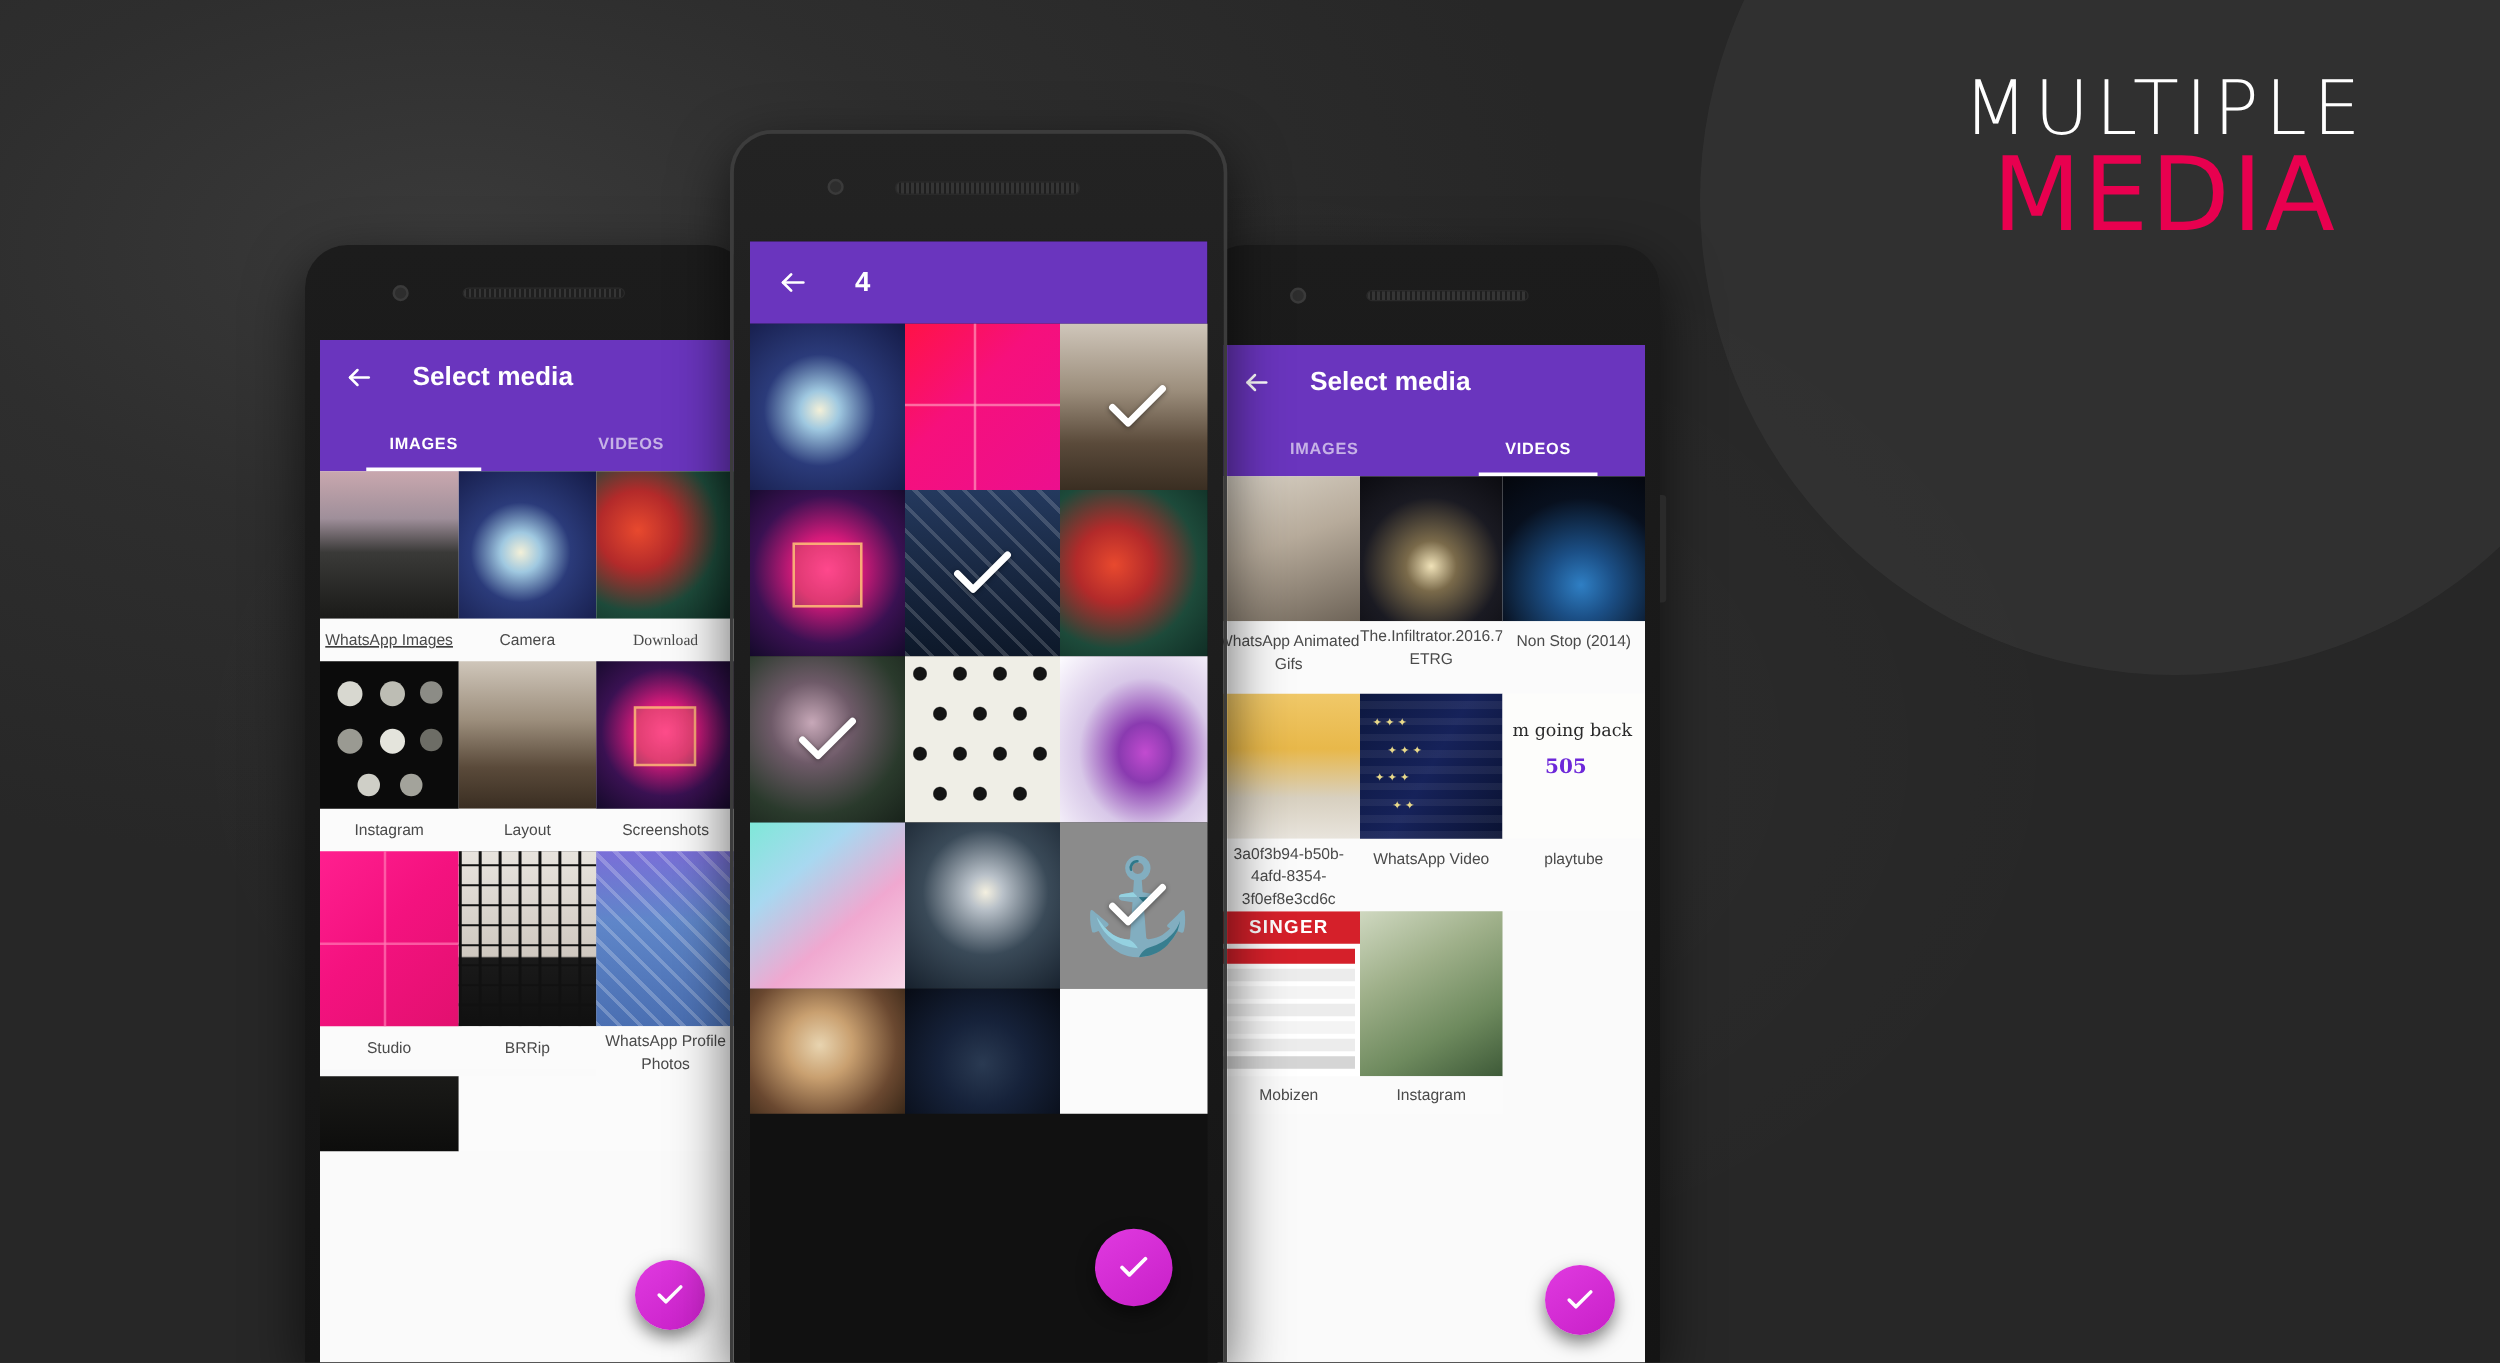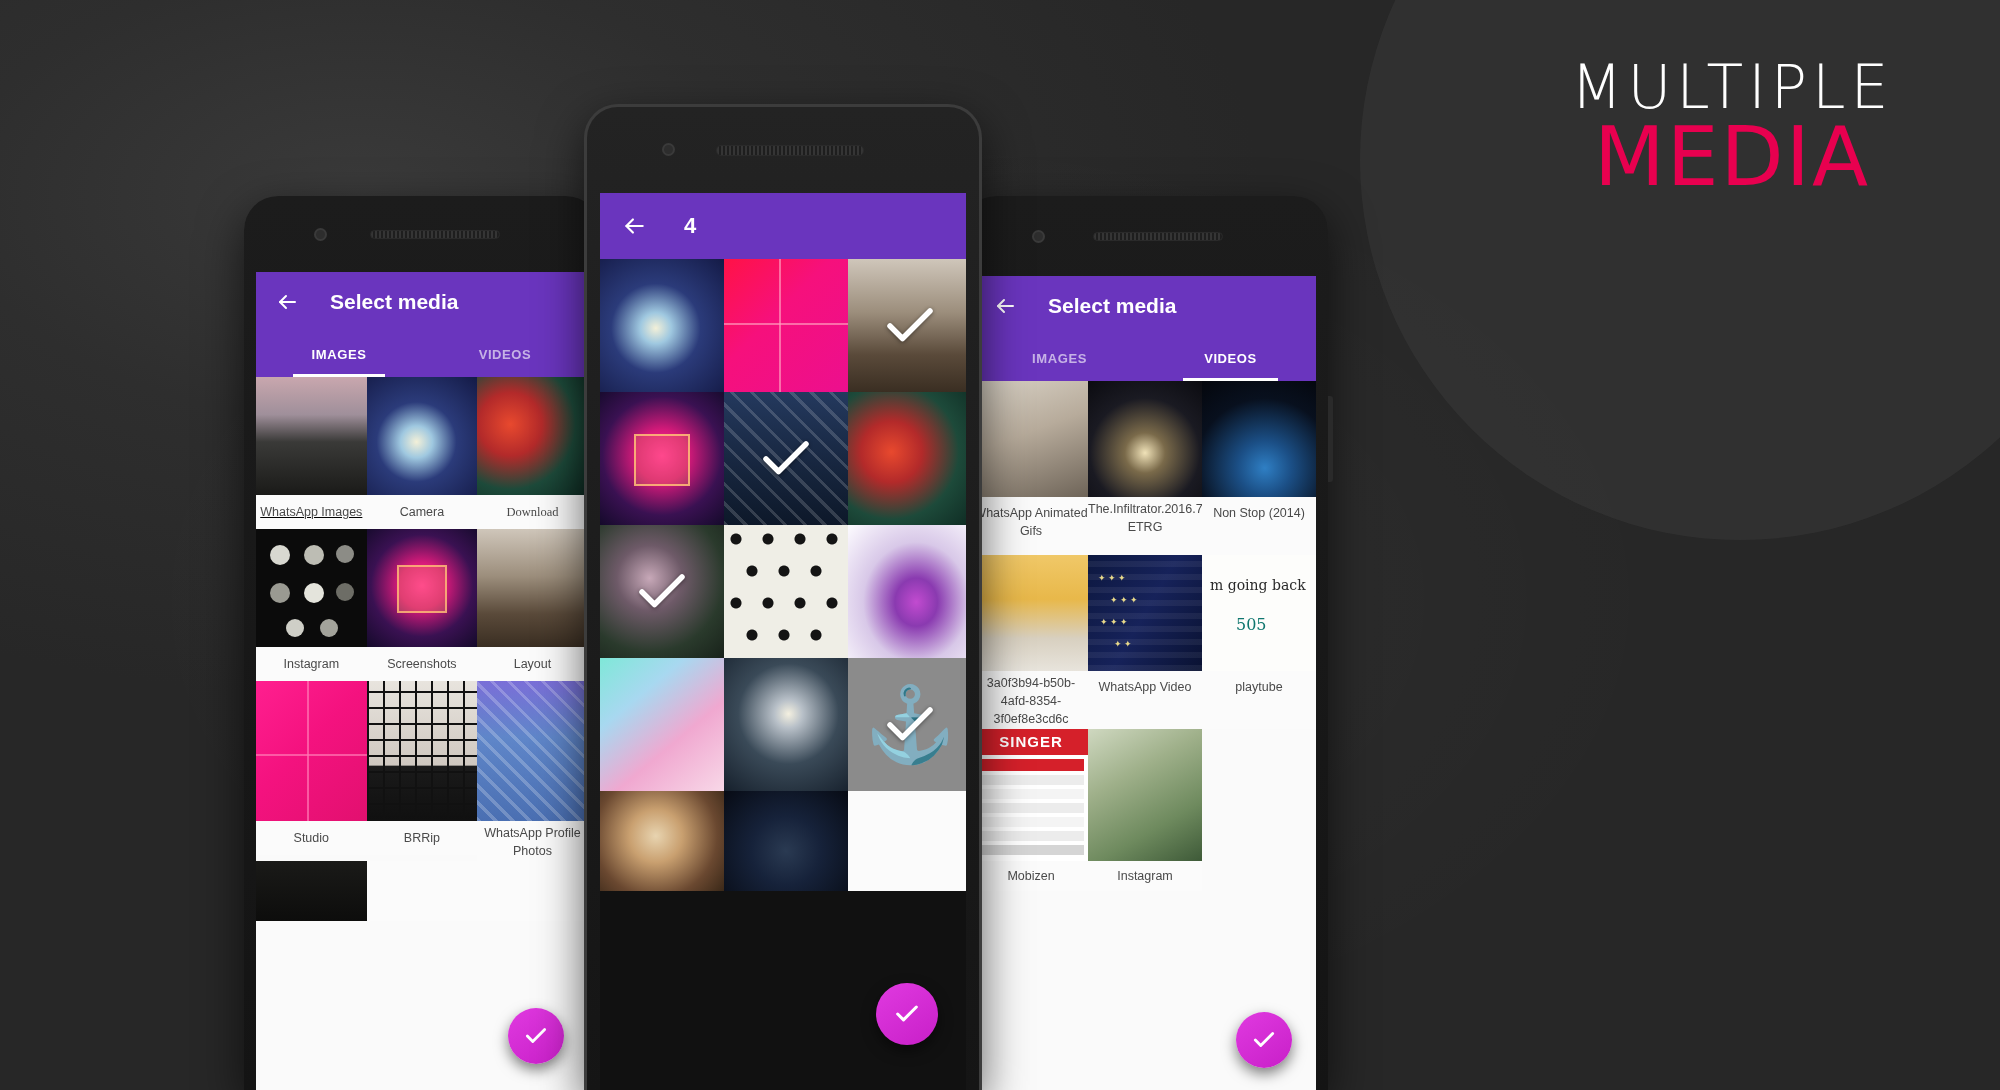--- a/index.html
+++ b/index.html
@@ -229,28 +229,28 @@
           <div style="position:absolute;left:80px;top:16px;width:18px;height:18px;border-radius:50%;background:#8c8c86;"></div>
           <div style="position:absolute;left:14px;top:54px;width:20px;height:20px;border-radius:50%;background:#9a9a92;"></div>
           <div style="position:absolute;left:48px;top:54px;width:20px;height:20px;border-radius:50%;background:#e4e4dc;"></div>
           <div style="position:absolute;left:80px;top:54px;width:18px;height:18px;border-radius:50%;background:#6d6d66;"></div>
           <div style="position:absolute;left:30px;top:90px;width:18px;height:18px;border-radius:50%;background:#cfcfc7;"></div>
           <div style="position:absolute;left:64px;top:90px;width:18px;height:18px;border-radius:50%;background:#a3a39b;"></div>
         </div>
         <div class="folder-label" style="height:34px;line-height:34px;font-size:12.5px;">Instagram</div>
       </div>
       <div class="folder-cell" style="width:110.6px;">
+        <div class="thumb" style="height:118px;background:linear-gradient(180deg,#cfc6ba 0%,#9c8e7c 40%,#5a4a3a 72%,#3a2e22 100%);"></div>
+        <div class="folder-label" style="height:34px;line-height:34px;font-size:12.5px;">Layout</div>
+      </div>
+      <div class="folder-cell" style="width:110.6px;">
         <div class="thumb" style="height:118px;background:radial-gradient(circle at 50% 48%,#ff2d9b 0%,#d61a7a 28%,#3a1152 62%,#140a2a 100%);position:relative;">
           <div style="position:absolute;left:30px;top:36px;width:50px;height:48px;border:2px solid rgba(255,190,120,.8);transform:rotate(0deg);background:rgba(255,170,90,.25);"></div>
         </div>
         <div class="folder-label" style="height:34px;line-height:34px;font-size:12.5px;">Screenshots</div>
-      </div>
-      <div class="folder-cell" style="width:110.6px;">
-        <div class="thumb" style="height:118px;background:linear-gradient(180deg,#cfc6ba 0%,#9c8e7c 40%,#5a4a3a 72%,#3a2e22 100%);"></div>
-        <div class="folder-label" style="height:34px;line-height:34px;font-size:12.5px;">Layout</div>
       </div>
 
       <div class="folder-cell" style="width:110.6px;">
         <div class="thumb" style="height:140px;background:linear-gradient(135deg,#ff1f8f 0%,#f4127f 45%,#e2106f 100%);position:relative;">
           <div style="position:absolute;left:0;top:52%;width:100%;height:2px;background:rgba(255,120,180,.7);"></div>
           <div style="position:absolute;left:46%;top:0;width:2px;height:100%;background:rgba(255,120,180,.7);"></div>
         </div>
         <div class="folder-label" style="height:34px;line-height:34px;font-size:12.5px;">Studio</div>
       </div>
       <div class="folder-cell" style="width:110.6px;">
@@ -340,21 +340,21 @@
           <div style="position:absolute;left:10px;top:18px;color:#e8d98a;font-size:9px;">✦&nbsp;✦&nbsp;✦</div>
           <div style="position:absolute;left:22px;top:40px;color:#e8d98a;font-size:9px;">✦&nbsp;✦&nbsp;✦</div>
           <div style="position:absolute;left:12px;top:62px;color:#e8d98a;font-size:9px;">✦&nbsp;✦&nbsp;✦</div>
           <div style="position:absolute;left:26px;top:84px;color:#e8d98a;font-size:9px;">✦&nbsp;✦</div>
         </div>
         <div class="folder-label" style="height:58px;line-height:18px;padding-top:7px;font-size:12.5px;">WhatsApp Video</div>
       </div>
       <div class="folder-cell" style="width:114px;">
         <div class="thumb" style="height:116px;background:#fdfdfb;position:relative;">
           <div style="position:absolute;left:8px;top:22px;font-size:14px;color:#2a2a2a;font-family:'DejaVu Serif',serif;">m going back</div>
-          <div style="position:absolute;left:34px;top:60px;font-size:16px;color:#0f766e;font-family:'DejaVu Serif',serif;">505</div>
+          <div style="position:absolute;left:34px;top:48px;font-size:16px;color:#6d28d9;font-family:'DejaVu Serif',serif;font-weight:bold;">505</div>
         </div>
         <div class="folder-label" style="height:58px;line-height:18px;padding-top:7px;font-size:12.5px;">playtube</div>
       </div>
 
       <div class="folder-cell" style="width:114px;">
         <div class="thumb" style="height:132px;background:#fff;position:relative;overflow:hidden;">
           <div style="position:absolute;left:0;top:0;width:100%;height:26px;background:#d5202a;color:#fff;font-weight:bold;font-size:15px;text-align:center;line-height:26px;letter-spacing:1px;">
             <span>SINGER</span>
           </div>
           <div style="position:absolute;left:4px;top:30px;width:106px;height:12px;background:#d5202a;"></div>

